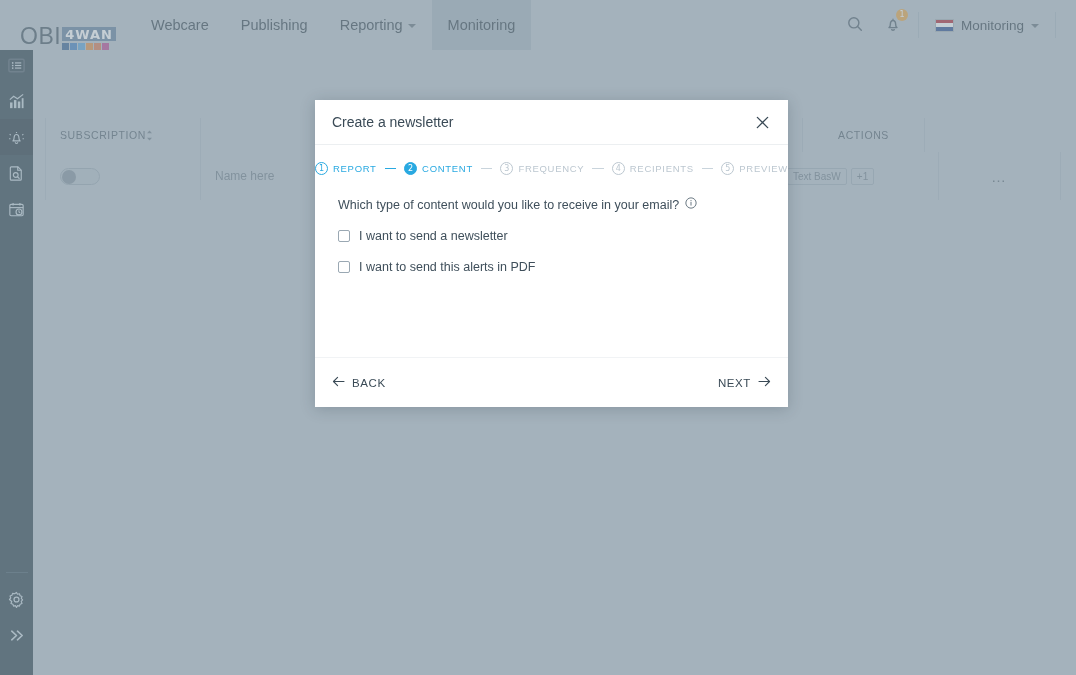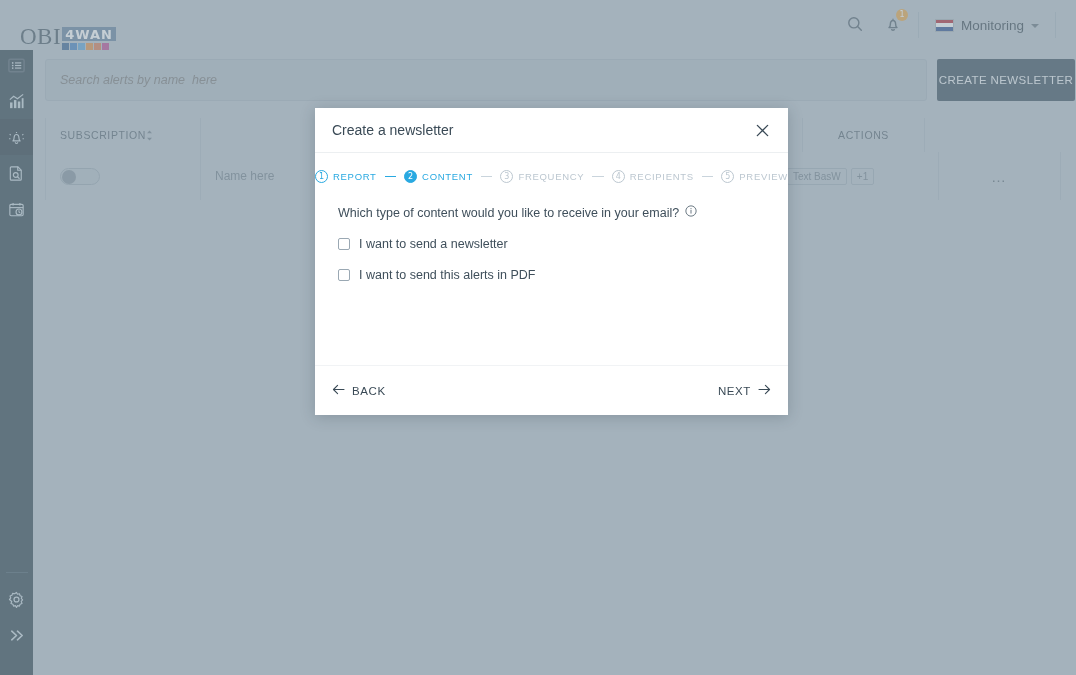--- a/index.html
+++ b/index.html
@@ -40,21 +40,21 @@
     display: flex; align-items: center;
     z-index: 6;
   }
   #logo {
     width: 135px; padding-left: 20px;
     display: flex; align-items: center;
     height: 50px;
   }
   .logo-wrap { display: flex; align-items: flex-end; }
   .logo-obi {
-    font-family: Liberation Serif, serif;
+    font-family: Liberation Sans, sans-serif;
     font-size: 23px; letter-spacing: .5px;
     color: #3c4f5c;
     -webkit-text-stroke: 0px;
     font-weight: 400;
     margin-top: 23px;
   }
   .logo-4wan-box { display: flex; flex-direction: column; margin-left: 1px; }
   .logo-4wan {
     background: #5b7a99;
     color: #ffffff;
@@ -196,21 +196,21 @@
     position: absolute; left: 0; top: 0; width: 1076px; height: 675px;
     background: rgba(150,165,176,0.55);
     z-index: 20;
   }
   #modal {
     position: absolute; left: 315px; top: 100px;
     width: 473px; height: 307px;
     background: #ffffff;
     box-shadow: 0 2px 14px rgba(30,45,58,.22);
     z-index: 21;
-    display: flex; flex-direction: column; margin-top: 8px;
+    display: flex; flex-direction: column;
   }
   .m-head {
     height: 45px; display: flex; align-items: center;
     padding: 0 16px 0 17px;
     border-bottom: 1px solid #eceff1;
   }
   .m-title { font-size: 14px; color: #3a4a56; }
   .m-close {
     margin-left: auto; cursor: pointer;
     width: 20px; height: 20px;
@@ -263,26 +263,20 @@
   }
   .m-nav.next { margin-left: auto; }
 </style>
 </head>
 <body>
 
 <div id="app">
 
   <div id="page">
 
-    <div id="toolbar">
-      <div id="searchbar">
-        <input type="text" placeholder="Search alerts by name  here" style="">
-      </div>
-      <button id="createbtn">CREATE NEWSLETTER</button>
-    </div>
 
     <div id="table">
       <div class="thead">
         <div class="th c0">
           <span>SUBSCRIPTION</span>
           <span class="sort-ico">
             <svg width="7" height="11" viewBox="0 0 7 11">
                 <path d="M3.5 0.5 L6 3.2 L1 3.2 Z" fill="#6b7a86"></path>
                 <path d="M3.5 10.5 L1 7.8 L6 7.8 Z" fill="#6b7a86"></path>
               </svg>
@@ -425,20 +419,35 @@
               <i style="background:#3b7bbf"></i>
               <i style="background:#56a0d8"></i>
               <i style="background:#e08a3c"></i>
               <i style="background:#d9744a"></i>
               <i style="background:#b8408f"></i>
           </span>
         </span>
       </div>
     </div>
 
+    <div id="nav">
+      <div class="navtab">
+        <span>Webcare</span>
+      </div>
+      <div class="navtab">
+        <span>Publishing</span>
+      </div>
+      <div class="navtab">
+        <span>Reporting</span>
+        <span class="caret-down"></span>
+      </div>
+      <div class="navtab active">
+        <span>Monitoring</span>
+      </div>
+    </div>
 
     <div id="topright">
       <div class="tr-btn">
         <span>
           <svg width="18" height="18" viewBox="0 0 20 20">
             <circle cx="8.7" cy="8.7" r="5.6" class="icon-stroke"></circle>
             <path d="M12.9 12.9 L17 17" class="icon-stroke" stroke-linecap="round"></path>
           </svg>
         </span>
       </div>

